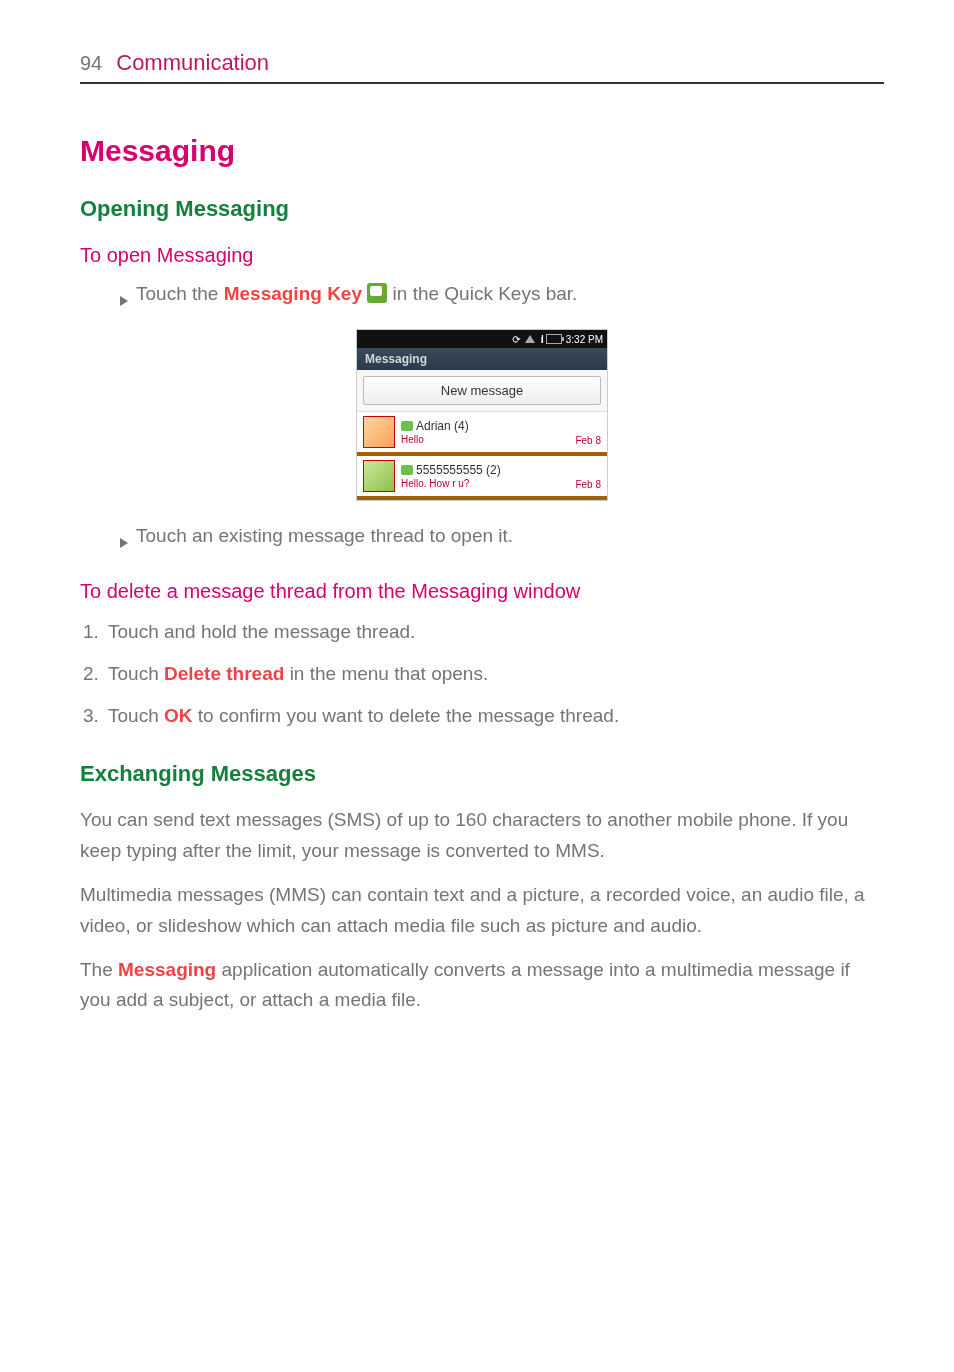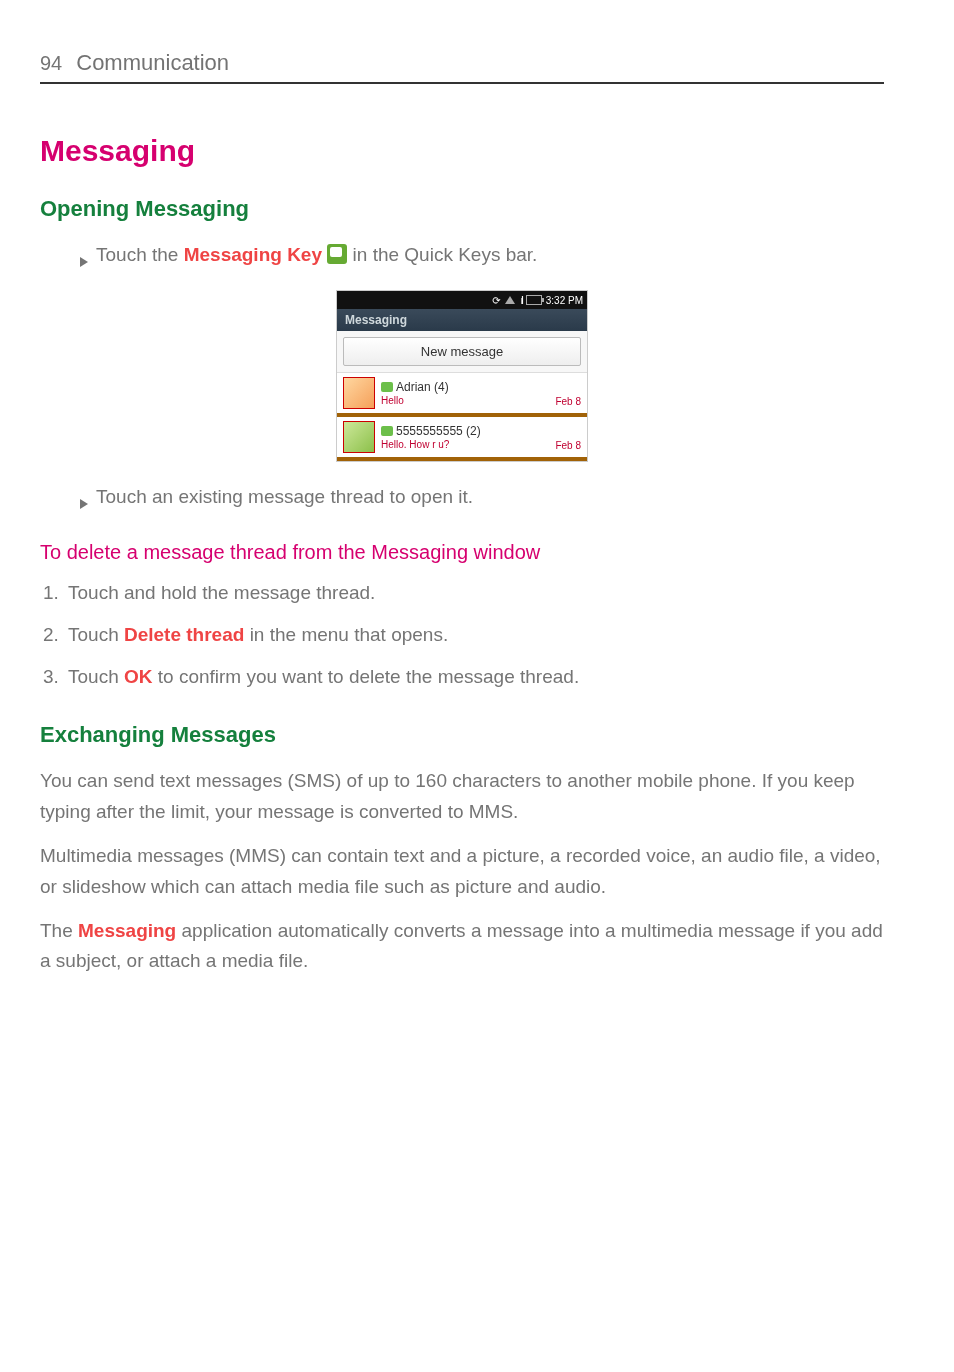--- a/index.html
+++ b/index.html
@@ -4,36 +4,36 @@
 <style>
   body {
     margin: 0;
     padding: 0;
     font-family: Arial, Helvetica, sans-serif;
     background: #ffffff;
     color: #757575;
     width: 954px;
   }
   .page {
-    padding: 50px 70px 60px 40px;
+    padding: 50px 70px 60px 80px;
   }
   .header-line {
     border-bottom: 2px solid #333;
     padding-bottom: 6px;
     margin-bottom: 50px;
     display: flex;
     align-items: baseline;
     gap: 14px;
   }
   .page-num {
     color: #757575;
     font-size: 20px;
   }
   .page-header-title {
-    color: #737373;
+    color: #be185d;
     font-size: 22px;
   }
   h1.main {
     color: #d6006f;
     font-size: 30px;
     font-weight: bold;
     margin: 0 0 24px 0;
   }
   h2.section {
     color: #15803d;
@@ -206,20 +206,21 @@
 
   <div class="header-line">
     <span class="page-num">94</span>
     <span class="page-header-title">Communication</span>
   </div>
 
   <h1 class="main">Messaging</h1>
 
   <h2 class="section">Opening Messaging</h2>
 
+  <h3 class="sub">To open Messaging</h3>
 
   <div class="bullet-row">
     <span class="bullet-ico">
       <svg width="8" height="10" viewBox="0 0 8 10">
           <polygon points="0,0 8,5 0,10" fill="#757575"></polygon>
         </svg>
     </span>
     <span>
       <span>Touch the </span><span class="bold">Messaging Key</span>
       <span class="app-icon-inline"></span><span> in the Quick Keys bar.</span>

